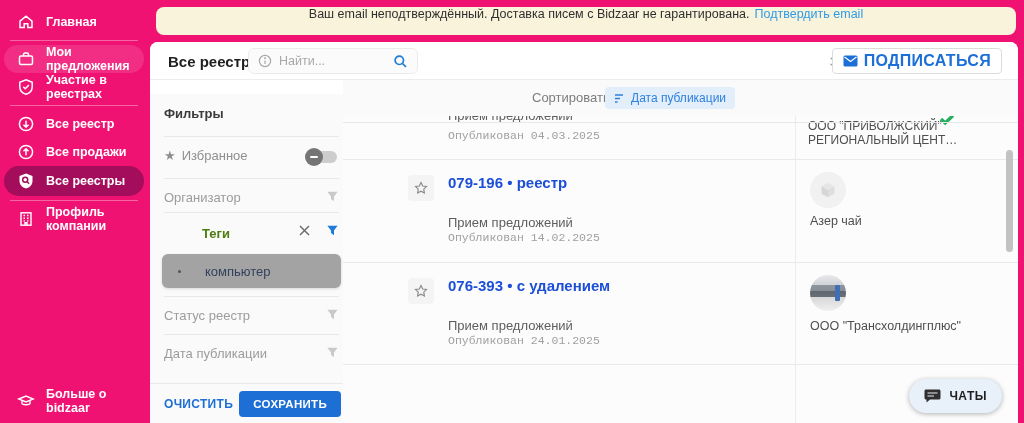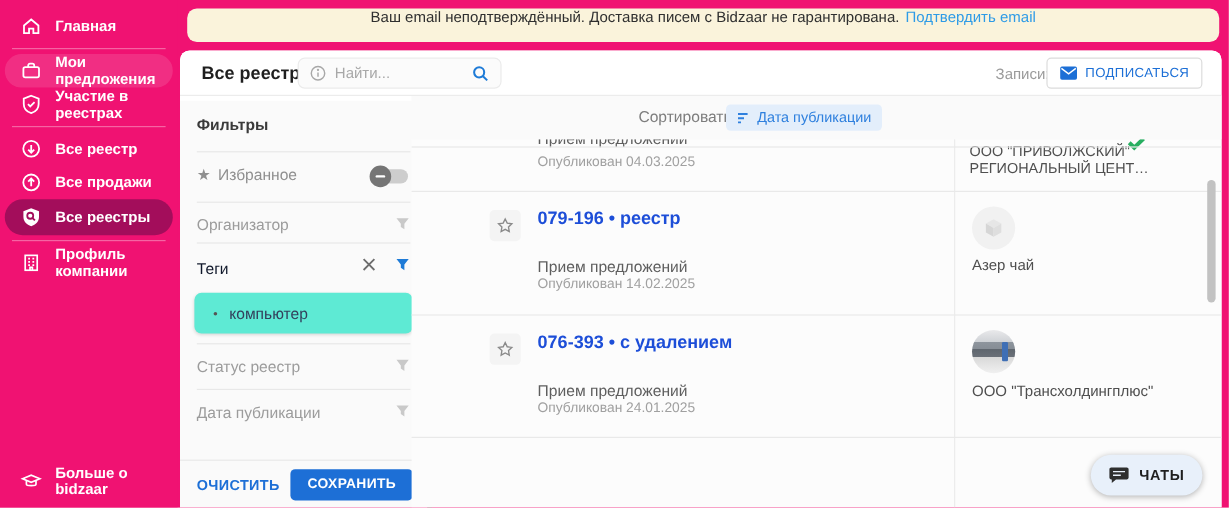--- a/index.html
+++ b/index.html
@@ -29,61 +29,61 @@
   #panel-header { position:absolute; top:0; left:0; right:0; height:38px; background:#fff; border-bottom:1px solid #ECECEC; z-index:6; }
   #page-title { position:absolute; left:18px; top:11px; font-size:15px; font-weight:bold; color:#1F1F1F; }
   #searchbox { position:absolute; left:98px; top:6px; width:170px; height:26px; background:#FBFBFB;
                border:1px solid #EBEBEB; border-radius:6px; display:flex; align-items:center; padding:0 9px; gap:7px; }
   #searchbox input { flex:1; border:none; outline:none; background:transparent; font-size:12.5px; color:#444; min-width:0;
                      font-family:"Liberation Sans", sans-serif; }
   #searchbox input::placeholder { color:#A8A8A8; }
   #records { position:absolute; right:126px; top:13px; font-size:12.5px; color:#9B9B9B; }
   #subscribe { position:absolute; right:16px; top:6px; height:26px; padding:0 10px; background:#fff;
                border:1px solid #DCDCDC; border-radius:4px; display:flex; align-items:center; gap:6px; cursor:pointer; }
-  #subscribe span { font-size:11px; font-weight:normal; color:#1C6FD6; letter-spacing:.3px; }
+  #subscribe span { font-size:16px; font-weight:bold; color:#1C6FD6; letter-spacing:.3px; }
 
   
   #panel-body { position:absolute; top:38px; left:0; right:0; bottom:0; }
 
   
-  #filters { position:absolute; left:0; top:4px; bottom:0; width:210px; background:#FAFAFA; border-right:4px solid #22c55e; }
+  #filters { position:absolute; left:0; top:14px; bottom:0; width:210px; background:#FAFAFA; border-right:7px solid #22c55e; }
   .f-abs { position:absolute; left:14px; font-size:13px; }
   .f-hr { position:absolute; left:14px; right:14px; height:1px; background:#E8E8E8; }
   .f-label-muted { color:#9C9C9C; }
   .f-funnel { position:absolute; right:14px; }
   #f-title { top:12px; font-weight:bold; color:#3A3A3A; }
   #fav-row { top:54px; color:#8F8F8F; display:flex; gap:6px; align-items:center; }
   #toggle { position:absolute; right:16px; top:57px; width:30px; height:12px; background:#CDCDCD; border-radius:6px; cursor:pointer; }
   #toggle .knob { position:absolute; left:-2px; top:-3px; width:18px; height:18px; border-radius:50%; background:#757575;
                   display:flex; align-items:center; justify-content:center; }
   #toggle .minus { width:8px; height:2px; background:#fff; border-radius:1px; }
-  #tags-row-label { top:132px; font-weight:normal; color:#0f172a; }
+  #tags-row-label { top:132px; font-weight:bold; color:#4d7c0f;margin-left:38px; }
   #tag-clear { position:absolute; right:42px; top:130px; cursor:pointer; }
-  #tagbox { position:absolute; top:160px; left:12px; right:12px; height:34px; background:#5eead4; border-radius:6px;
-            box-shadow:0 1px 3px rgba(0,0,0,.14); display:flex; align-items:center; gap:10px; padding-left:16px; }
+  #tagbox { position:absolute; top:160px; left:12px; right:12px; height:34px; background:#a3a3a3; border-radius:6px;
+            box-shadow:0 1px 3px rgba(0,0,0,.14); display:flex; align-items:center; gap:24px; padding-left:16px; }
   #tagbox .dot { width:3px; height:3px; border-radius:50%; background:#555; }
   #tagbox .tag-text { font-size:13px; color:#33415C; }
   #f-footer { position:absolute; bottom:0; left:0; right:0; height:40px; border-top:1px solid #E9E9E9; background:#FAFAFA; }
   #clear-btn { position:absolute; left:14px; top:13px; font-size:12px; font-weight:bold; color:#1D6FD6; cursor:pointer; letter-spacing:.3px; }
   #save-btn { position:absolute; right:12px; top:7px; background:#1D6FD6; color:#fff; font-size:11.5px; font-weight:bold;
               border:none; border-radius:4px; padding:7px 14px; cursor:pointer; letter-spacing:.3px; font-family:"Liberation Sans", sans-serif; }
 
   
   #listcol { position:absolute; left:193px; right:0; top:0; bottom:0; background:#FCFCFC; }
   #sortbar { position:absolute; top:0; left:0; right:0; height:36px; background:#FAFAFA; z-index:4; }
   #sort-label { position:absolute; left:189px; top:10px; font-size:13px; color:#7D7D7D; }
   #sort-chip { position:absolute; left:262px; top:7px; height:22px; background:#E3EEFB; border-radius:4px;
                display:flex; align-items:center; gap:6px; padding:0 9px; cursor:pointer; z-index:5; }
   #sort-chip span { font-size:12px; color:#2F80DE; }
   #topline { position:absolute; top:42px; left:0; right:0; height:1px; background:#E8E8E8; z-index:5; }
   .vline { position:absolute; left:452px; top:36px; bottom:0; width:1px; background:#ECECEC; }
   .row { position:absolute; left:0; right:0; border-bottom:1px solid #E9E9E9; }
   .row-title { position:absolute; left:105px; font-size:15px; font-weight:bold; color:#1d4ed8; }
   .row-status { position:absolute; left:105px; font-size:13px; color:#5E5E5E; }
-  .row-pub { position:absolute; left:105px; font-size:11.5px; color:#A0A0A0; }
+  .row-pub { position:absolute; left:105px; font-size:11.5px; color:#A0A0A0;font-family:Liberation Mono, monospace; }
   .star-btn { position:absolute; left:65px; width:26px; height:26px; background:#F4F4F4; border-radius:4px;
               display:flex; align-items:center; justify-content:center; cursor:pointer; }
   .company { position:absolute; left:467px; font-size:12.5px; color:#4F4F4F; }
   .avatar { position:absolute; left:467px; width:36px; height:36px; border-radius:50%; overflow:hidden; background:#F1F1F1;
             display:flex; align-items:center; justify-content:center; }
   .avatar.photo-truck { background:linear-gradient(180deg,#e9e9eb 0%,#cfd2d6 28%,#8e959d 28%,#868d95 45%,#5f666e 45%,#6a7078 62%,#d8d8d8 62%,#f0f0f0 100%); }
   .avatar.photo-truck::after { content:""; position:absolute; right:6px; top:10px; width:5px; height:16px; background:#3F6FB5; border-radius:1px; }
   .avatar.photo-landscape { background:linear-gradient(180deg,#9CC7E8 0%,#9CC7E8 40%,#C9D9B1 40%,#C9D9B1 48%,#4E7A4E 48%,#4E7A4E 62%,#2F5E8F 62%,#2F5E8F 100%); }
   #scrollbar { position:absolute; left:663px; top:70px; width:7px; height:102px; border-radius:4px; background:#C2C2C2; }
 

